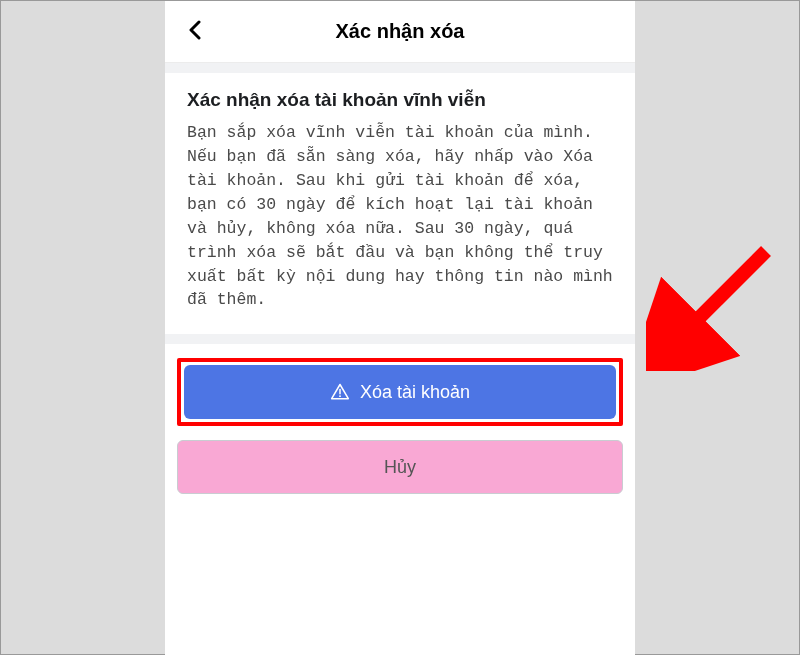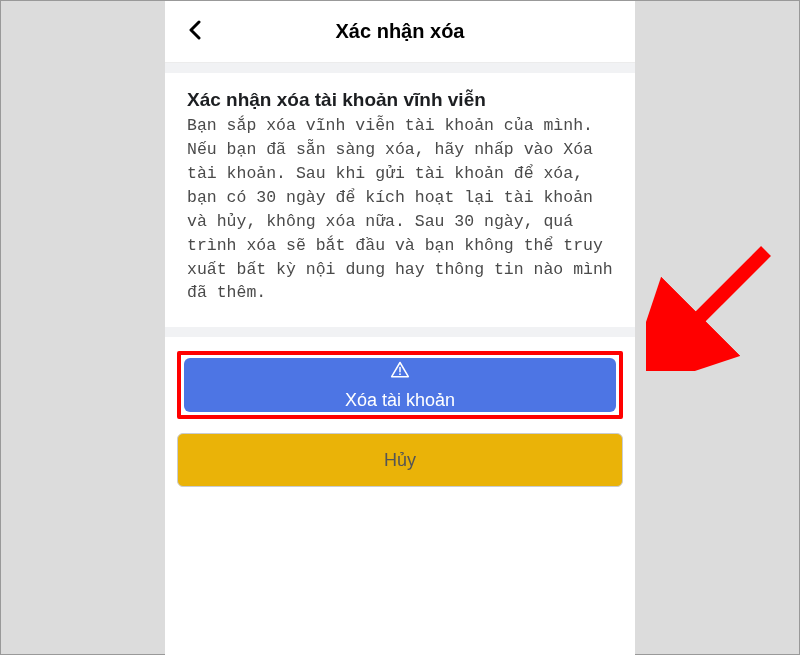--- a/index.html
+++ b/index.html
@@ -61,21 +61,21 @@
       background: #f1f2f4;
     }
     .content-card {
       background: #fff;
       padding: 16px 22px 22px 22px;
     }
     .content-title {
       font-size: 19px;
       font-weight: 700;
       color: #1c1e21;
-      margin-bottom: 3px;
+      margin-bottom: 10px;
     }
     .content-body {
       font-size: 16.5px;
       line-height: 1.45;
       color: #4a4a4a;
       font-family: Liberation Mono, monospace;
     }
     .buttons-wrap {
       background: #fff;
       padding: 0 12px;
@@ -83,37 +83,36 @@
     .btn {
       width: 100%;
       height: 54px;
       display: flex;
       align-items: center;
       justify-content: center;
       border-radius: 6px;
       font-size: 18px;
       cursor: pointer;
       gap: 10px;
-      flex-direction: column;
     }
     .btn-primary-frame {
       border: 4px solid #ff0000;
       padding: 3px;
       border-radius: 2px;
       margin-top: 14px;
       margin-bottom: 14px;
     }
     .btn-primary {
       background: #4d75e4;
       color: #fff;
       border: none;
       font-weight: 400;
     }
     .btn-secondary {
-      background: #eab308;
+      background: #f9a8d4;
       color: #555;
       border: 1px solid #c9ccd1;
     }
     .warning-icon svg {
       width: 20px;
       height: 20px;
       display: block;
     }
     .arrow {
       position: absolute;

